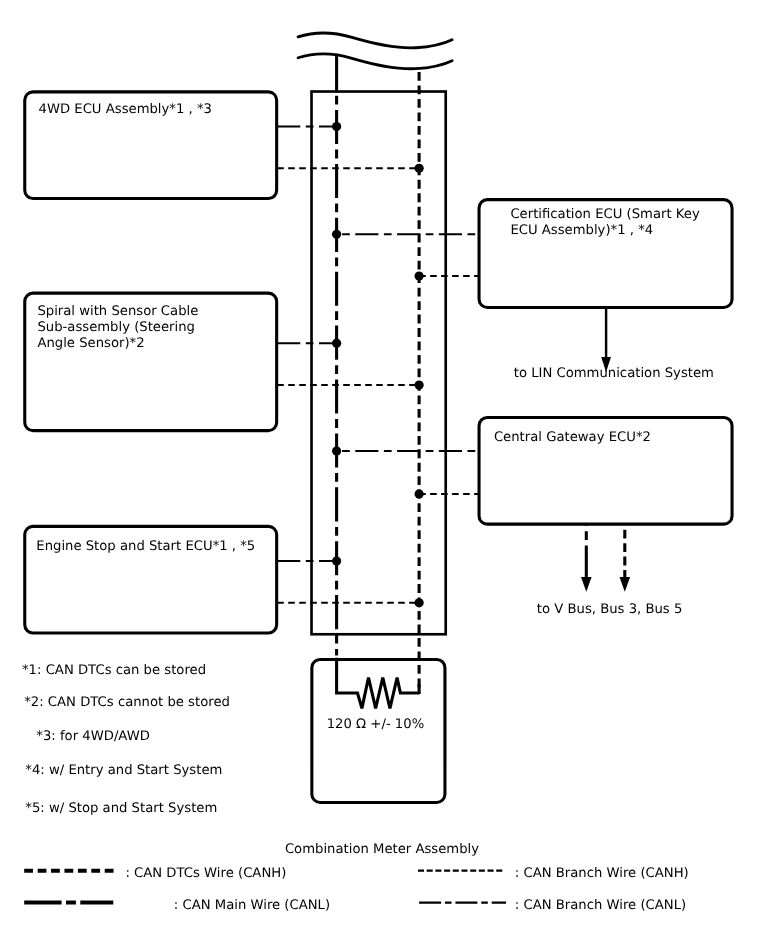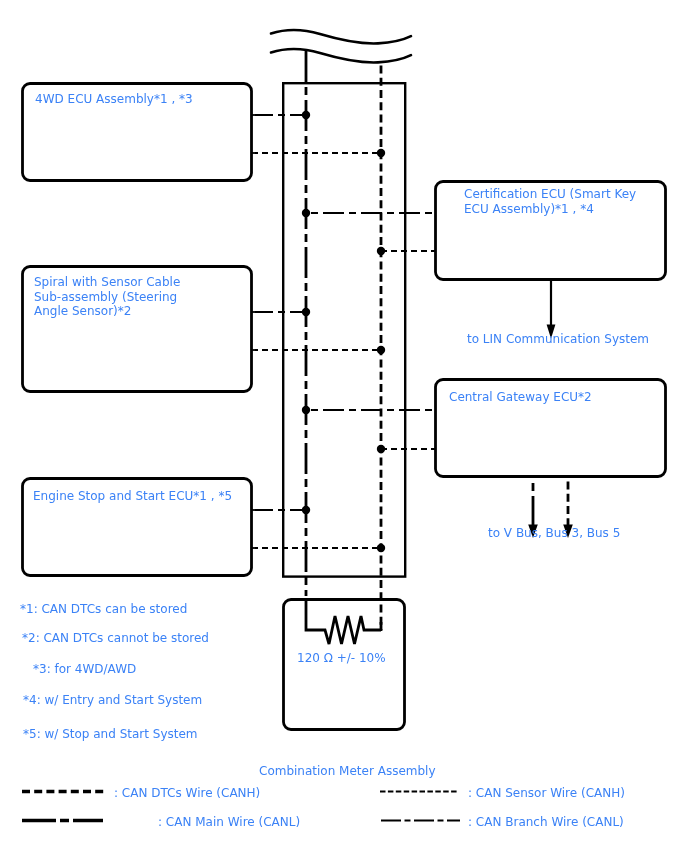--- a/index.html
+++ b/index.html
@@ -1,21 +1,21 @@
 <!DOCTYPE html>
 <html><head>
 <meta charset="utf-8">
 <style>
   html,body{margin:0;padding:0;background:#ffffff;}
   body{width:688px;height:852px;overflow:hidden;
        font-family:"DejaVu Sans", sans-serif;color:#000;}
   #stage{position:relative;width:688px;height:852px;background:#fff;}
   #art{position:absolute;left:0;top:0;width:688px;height:852px;}
   .txt{position:absolute;white-space:pre;font-family:"DejaVu Sans", sans-serif;
-       font-size:12px;line-height:14.5px;color:#3b82f6;}
+       font-size:12px;line-height:14.5px;color:#000000;}
 </style>
 </head>
 <body>
 
 <div id="stage">
   <svg id="art" viewBox="0 0 688 852">
 
     <g fill="none" stroke="#000" stroke-width="2.8">
       <rect x="22.5" y="83.5" width="229" height="97" rx="7.5" ry="7.5"></rect>
       <rect x="22.5" y="266.5" width="229" height="125" rx="7.5" ry="7.5"></rect>
@@ -92,28 +92,28 @@
   <div class="txt" style="left:34px;top:275px;"><span>Spiral with Sensor Cable</span><br><span>Sub-assembly (Steering</span><br><span>Angle Sensor)*2</span></div>
 
   <div class="txt" style="left:33px;top:489px;"><span>Engine Stop and Start ECU*1 , *5</span></div>
 
   <div class="txt" style="left:464px;top:187px;"><span>Certification ECU (Smart Key</span><br><span>ECU Assembly)*1 , *4</span></div>
 
   <div class="txt" style="left:449px;top:390px;"><span>Central Gateway ECU*2</span></div>
 
 
   <div class="txt" style="left:467px;top:332px;">to LIN Communication System</div>
-  <div class="txt" style="left:488px;top:526px;text-align:center;">to V Bus, Bus 3, Bus 5</div>
+  <div class="txt" style="left:488px;top:546px;text-align:center;">to V Bus, Bus 3, Bus 5</div>
 
   <div class="txt" style="left:297px;top:651px;">120 Ω +/- 10%</div>
   <div class="txt" style="left:259px;top:737px;margin-top:27px;">Combination Meter Assembly</div>
 
   <div class="txt" style="left:20px;top:602px;">*1: CAN DTCs can be stored</div>
   <div class="txt" style="left:22px;top:631px;">*2: CAN DTCs cannot be stored</div>
   <div class="txt" style="left:33px;top:662px;">*3: for 4WD/AWD</div>
   <div class="txt" style="left:23px;top:693px;">*4: w/ Entry and Start System</div>
   <div class="txt" style="left:23px;top:727px;">*5: w/ Stop and Start System</div>
 
   <div class="txt" style="left:114px;top:786px;">: CAN DTCs Wire (CANH)</div>
   <div class="txt" style="left:114px;top:815px;margin-left:44px;">: CAN Main Wire (CANL)</div>
-  <div class="txt" style="left:468px;top:786px;">: CAN Sensor Wire (CANH)</div>
+  <div class="txt" style="left:468px;top:786px;">: CAN Branch Wire (CANH)</div>
   <div class="txt" style="left:468px;top:815px;text-align:right;">: CAN Branch Wire (CANL)</div>
 </div>
 
 </body></html>

